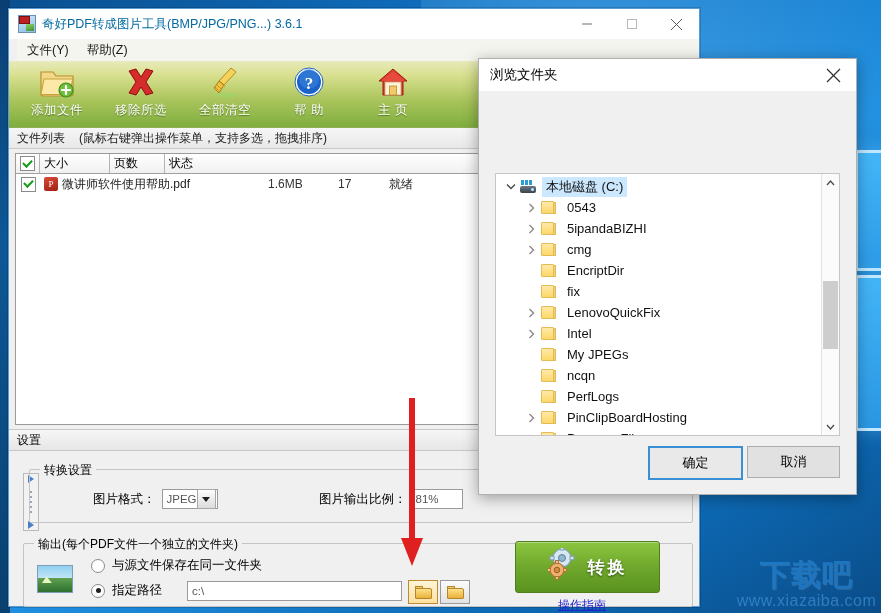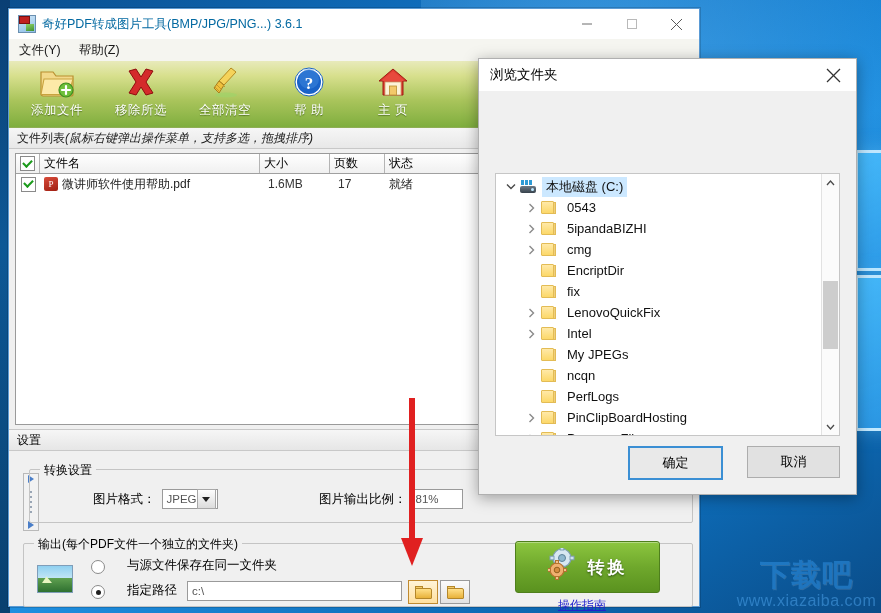--- a/index.html
+++ b/index.html
@@ -68,21 +68,21 @@
     font-size: 12.5px; color: #0369a1; white-space: nowrap;
   }
   .title-buttons { margin-left: auto; display: flex; height: 30px; }
   .tbtn {
     width: 45px; height: 30px; display: flex; align-items: center; justify-content: center;
     color: #6d6d6d; font-size: 13px; background: #fff;
   }
   .tbtn svg { display: block; }
   .menubar {
     height: 22px; background: #f5f5f0; display: flex; align-items: center;
-    padding-left: 10px; gap: 18px; flex: none;
+    padding-left: 10px; gap: 18px; flex: none; margin-left: 8px;
   }
   .menu-item { font-size: 12.5px; color: #1a1a1a; }
   .toolbar {
     height: 66px; flex: none; position: relative;
     background: linear-gradient(180deg, #e8eabb 0%, #d8e08e 22%, #a9c45b 60%, #7fae3e 100%);
     border-bottom: 1px solid #8fae55;
     display: flex; align-items: flex-start; padding-left: 6px;
   }
   .tool-btn {
     width: 84px; height: 64px; display: flex; flex-direction: column;
@@ -94,21 +94,21 @@
     text-shadow: 0 1px 1px rgba(60,90,20,.75);
     letter-spacing: .5px;
   }
   .section-strip {
     height: 20px; flex: none;
     background: linear-gradient(180deg,#f6f6f6,#e8e8e8);
     border-bottom: 1px solid #c8c8c8;
     display: flex; align-items: center; padding-left: 8px;
     font-size: 12px; color: #1a1a1a;
   }
-  .section-strip .hint { margin-left: 0; color: #1a1a1a; font-style: italic; }
+  .section-strip .hint { margin-left: 14px; color: #1a1a1a; }
   
   .listwrap {
     flex: none; height: 270px; margin: 4px 6px 0 6px; background: #fff;
     border: 1px solid #9a9a9a; display: flex; flex-direction: column;
   }
   .list-head {
     display: flex; height: 19px; flex: none;
     background: linear-gradient(180deg,#ffffff,#f0f0f0);
     border-bottom: 1px solid #a0a0a0;
   }
@@ -177,21 +177,21 @@
     width: 17px; height: 18px; margin: 0 1px 0 0;
     background: linear-gradient(180deg,#fdfdfd,#dcdcdc); border: 1px solid #a8a8a8;
     display: flex; align-items: center; justify-content: center;
   }
   .combo .caret { width:0;height:0;border-left:4px solid transparent;border-right:4px solid transparent;border-top:5px solid #202020; }
   .txtbox {
     height: 20px; border: 1px solid #9a9a9a; background: #fff;
     display: flex; align-items: center; font-size: 11.5px; color: #555;
     padding-left: 4px; box-sizing: border-box;
   }
-  .radio-row { display: flex; align-items: flex-end; gap: 22px; }
+  .radio-row { display: flex; align-items: center; gap: 7px; }
   .radio {
     width: 12px; height: 12px; border-radius: 50%; border: 1px solid #8a8a8a;
     background: #fff; display: flex; align-items: center; justify-content: center;
   }
   .radio.on::after { content:""; width:5px;height:5px;border-radius:50%;background:#202020; }
   .thumb-ico {
     width: 34px; height: 26px; border: 1px solid #7f9db9;
     background: linear-gradient(180deg,#8fd0f0 0%,#bfe4f5 45%,#5fa050 46%,#2e7030 100%);
     position: relative;
   }
@@ -276,21 +276,21 @@
   .tlabel { font-size: 13px; color: #111; padding: 1px 4px; white-space: nowrap; }
   .tree-sb {
     position: absolute; right: 0; top: 0; width: 17px; bottom: 0;
     background: #fbfbfb; border-left: 1px solid #e2e2e2;
     display: flex; flex-direction: column; align-items: center;
   }
   .sb-arrow { height: 17px; width: 17px; display: flex; align-items: center; justify-content: center; color: #5a5a5a; font-size: 9px; flex:none; }
   .sb-track { flex: 1; width: 17px; position: relative; }
   .sb-thumb { position: absolute; left: 1px; width: 15px; background: #cdcdcd; }
   .dlg-buttons {
-    position: absolute; right: 16px; bottom: 14px; display: flex; gap: 24px;
+    position: absolute; right: 16px; bottom: 14px; display: flex; gap: 4px;
   }
   .dlg-btn {
     width: 91px; height: 30px; font-size: 13px; color: #000;
     background: #e1e1e1; border: 1px solid #adadad;
     display: flex; align-items: center; justify-content: center;
   }
   .dlg-btn.primary { border: 2px solid #3b8fd4; background: #e9e9e9; }
   
   .watermark {
     position: absolute; right: 6px; bottom: 4px; width: 137px; height: 48px;
@@ -412,21 +412,20 @@
     <div class="section-strip">
       <span>文件列表</span>
       <span class="hint">(鼠标右键弹出操作菜单，支持多选，拖拽排序)</span>
     </div>
 
     <div class="listwrap">
       <div class="list-head">
         <div class="hcell col-chk">
           <div class="chk"></div>
         </div>
-        <div class="hcell col-name">文件名</div>
         <div class="hcell col-size">大小</div>
         <div class="hcell col-page">页数</div>
         <div class="hcell col-state">状态</div>
       </div>
 
       <div class="list-row">
         <div class="rcell col-chk">
           <div class="chk"></div>
         </div>
         <div class="rcell col-name">

